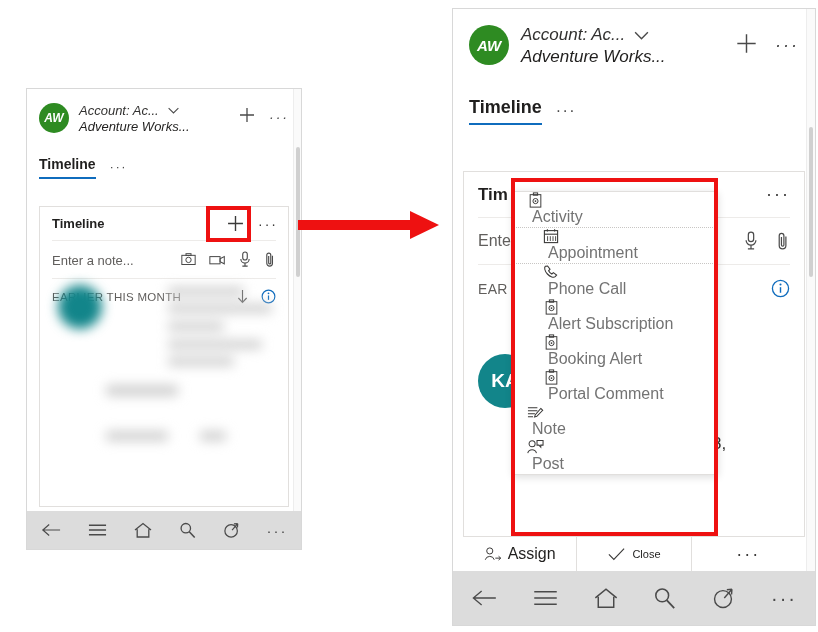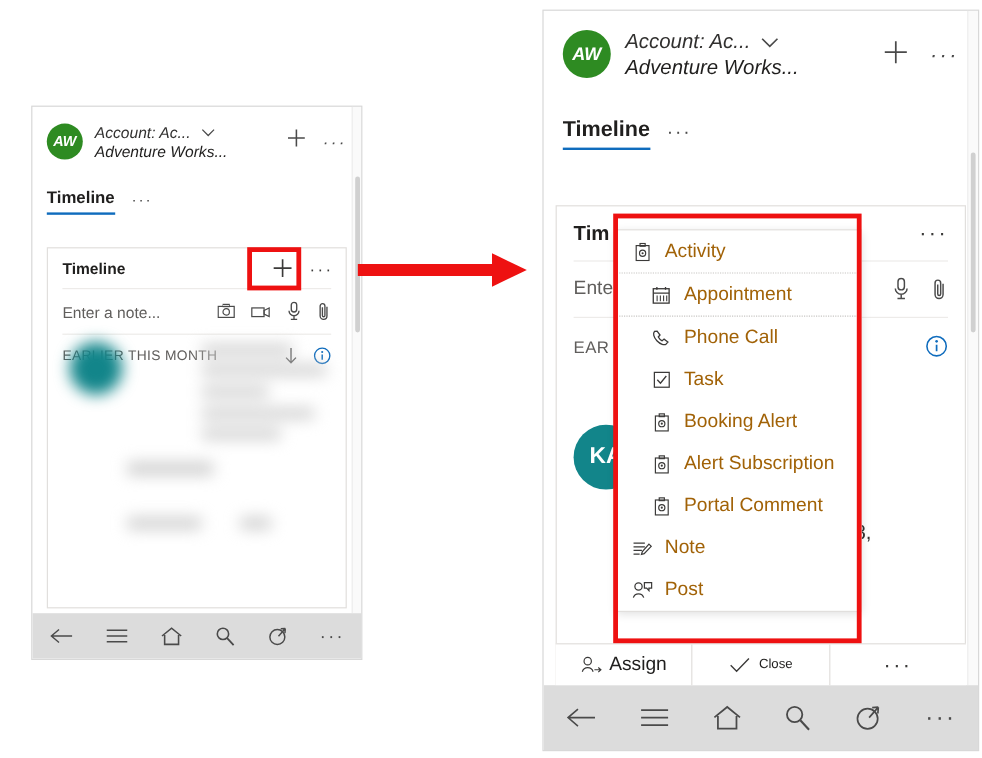--- a/index.html
+++ b/index.html
@@ -60,21 +60,21 @@
   .blur-line{position:absolute;background:#cfcfcf;border-radius:3px;}
 
   
   .tl-entry-avatar{position:absolute;border-radius:50%;background:#12858a;color:#fff;
                    display:flex;align-items:center;justify-content:center;font-weight:600;}
   .frag{position:absolute;color:#323130;white-space:nowrap;}
 
   
   .flyout{position:absolute;background:#ffffff;border:1px solid #e1dfdd;
           box-shadow:0 2px 8px rgba(0,0,0,.14);box-sizing:border-box;z-index:30;}
-  .fly-item{display:flex;align-items:center;height:35px;padding-left:10px;color:#a16207;}
+  .fly-item{display:flex;height:35px;padding-left:10px;color:#737373;flex-direction:column;}
   .fly-item.indent{padding-left:26px;}
   .fly-item .fi-icon{width:22px;display:flex;align-items:center;justify-content:center;color:#3b3a39;flex:0 0 auto;}
   .fly-item .fi-label{margin-left:8px;white-space:nowrap;}
   .fly-sep{border-bottom:1px dotted #c8c6c4;}
 
   
   .redbox{position:absolute;border:4px solid #ee1111;box-sizing:border-box;z-index:40;pointer-events:none;}
 
   
   .cmdbar{position:absolute;display:flex;align-items:center;background:#fff;
@@ -375,52 +375,43 @@
 
         <div class="fly-item indent">
           <span class="fi-icon">
             <svg width="16" height="16" viewBox="0 0 16 16">
                 <path d="M2.4 2.2 C1 3.6 1.6 7 4.4 10 C7.2 13 10.8 14 12.2 12.6 L13.6 11 L10.4 8.6 L8.8 10 C7.6 9.4 6.2 8 5.6 6.8 L7 5.2 L4.6 2 Z" fill="none" stroke="#3b3a39" stroke-width="1.1"></path>
               </svg>
           </span>
           <span class="fi-label" style="font-size:16px;">Phone Call</span>
         </div>
 
-        <div class="fly-item indent">
-          <span class="fi-icon">
-            <svg width="15" height="15" viewBox="0 0 16 16">
-                <rect x="1.4" y="1.4" width="13.2" height="13.2" fill="none" stroke="#3b3a39" stroke-width="1.1"></rect>
-                <path d="M4 8 L6.8 11 L12 4.6" fill="none" stroke="#3b3a39" stroke-width="1.2"></path>
-              </svg>
-          </span>
-          <span class="fi-label" style="font-size:16px;">Task</span>
-        </div>
 
         <div class="fly-item indent">
           <span class="fi-icon">
             <svg width="15" height="16" viewBox="0 0 16 18">
                 <rect x="2" y="3" width="12" height="14" fill="none" stroke="#3b3a39" stroke-width="1.1"></rect>
                 <rect x="5.6" y="1" width="4.8" height="2.6" fill="none" stroke="#3b3a39" stroke-width="1.1"></rect>
                 <circle cx="8" cy="10.2" r="2.9" fill="none" stroke="#3b3a39" stroke-width="1.1"></circle>
                 <circle cx="8" cy="10.2" r="1" fill="#3b3a39"></circle>
               </svg>
           </span>
-          <span class="fi-label" style="font-size:16px;">Booking Alert</span>
+          <span class="fi-label" style="font-size:16px;">Alert Subscription</span>
         </div>
 
         <div class="fly-item indent">
           <span class="fi-icon">
             <svg width="15" height="16" viewBox="0 0 16 18">
                 <rect x="2" y="3" width="12" height="14" fill="none" stroke="#3b3a39" stroke-width="1.1"></rect>
                 <rect x="5.6" y="1" width="4.8" height="2.6" fill="none" stroke="#3b3a39" stroke-width="1.1"></rect>
                 <circle cx="8" cy="10.2" r="2.9" fill="none" stroke="#3b3a39" stroke-width="1.1"></circle>
                 <circle cx="8" cy="10.2" r="1" fill="#3b3a39"></circle>
               </svg>
           </span>
-          <span class="fi-label" style="font-size:16px;">Alert Subscription</span>
+          <span class="fi-label" style="font-size:16px;">Booking Alert</span>
         </div>
 
 
         <div class="fly-item indent">
           <span class="fi-icon">
             <svg width="15" height="16" viewBox="0 0 16 18">
                 <rect x="2" y="3" width="12" height="14" fill="none" stroke="#3b3a39" stroke-width="1.1"></rect>
                 <rect x="5.6" y="1" width="4.8" height="2.6" fill="none" stroke="#3b3a39" stroke-width="1.1"></rect>
                 <circle cx="8" cy="10.2" r="2.9" fill="none" stroke="#3b3a39" stroke-width="1.1"></circle>
                 <circle cx="8" cy="10.2" r="1" fill="#3b3a39"></circle>

